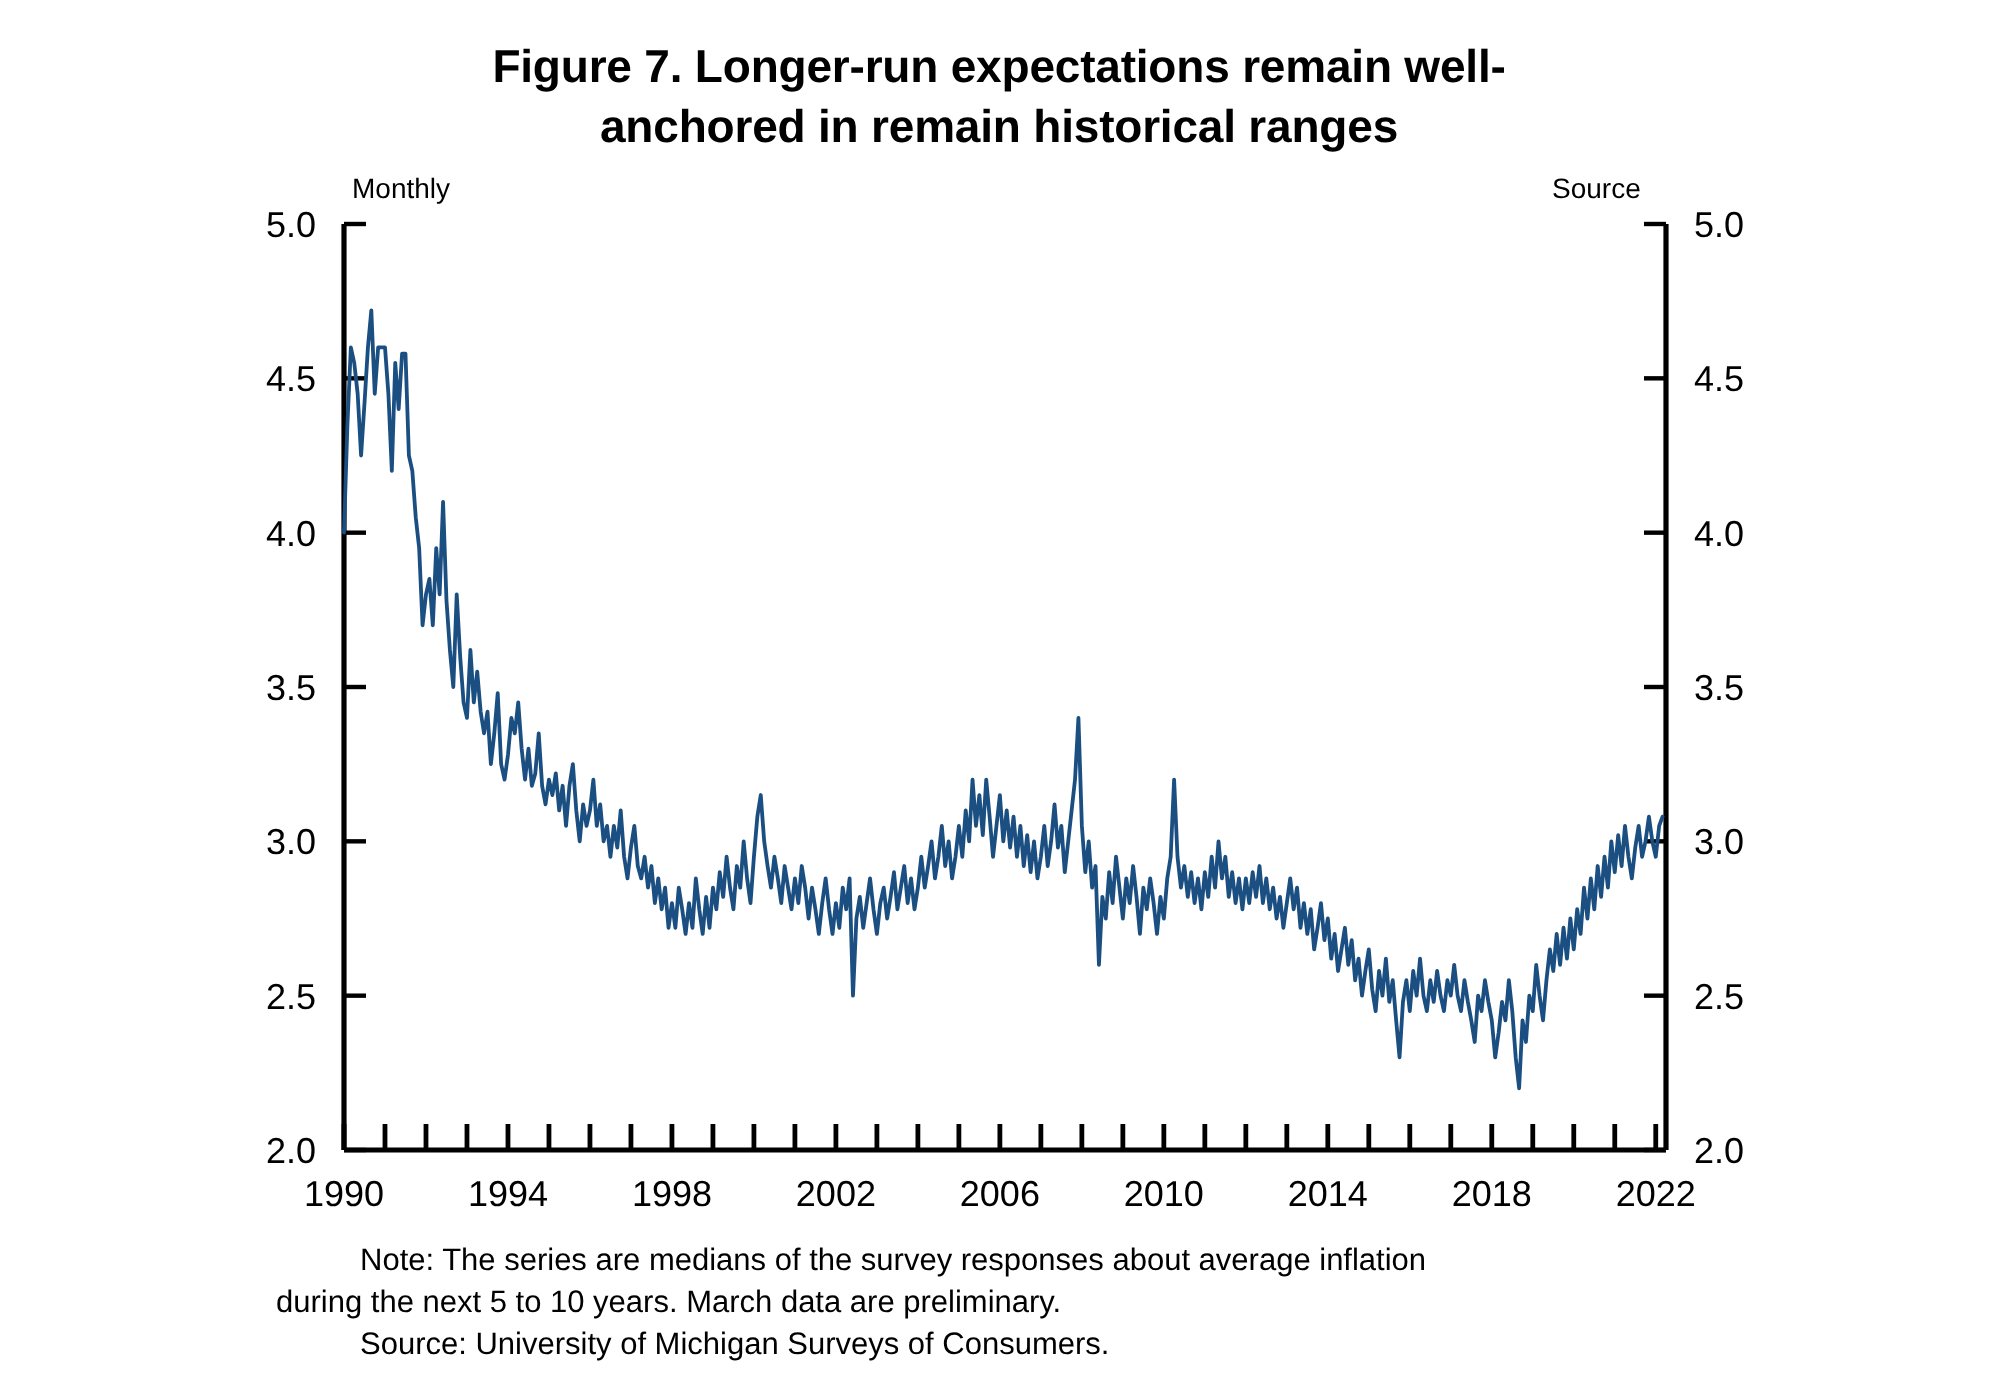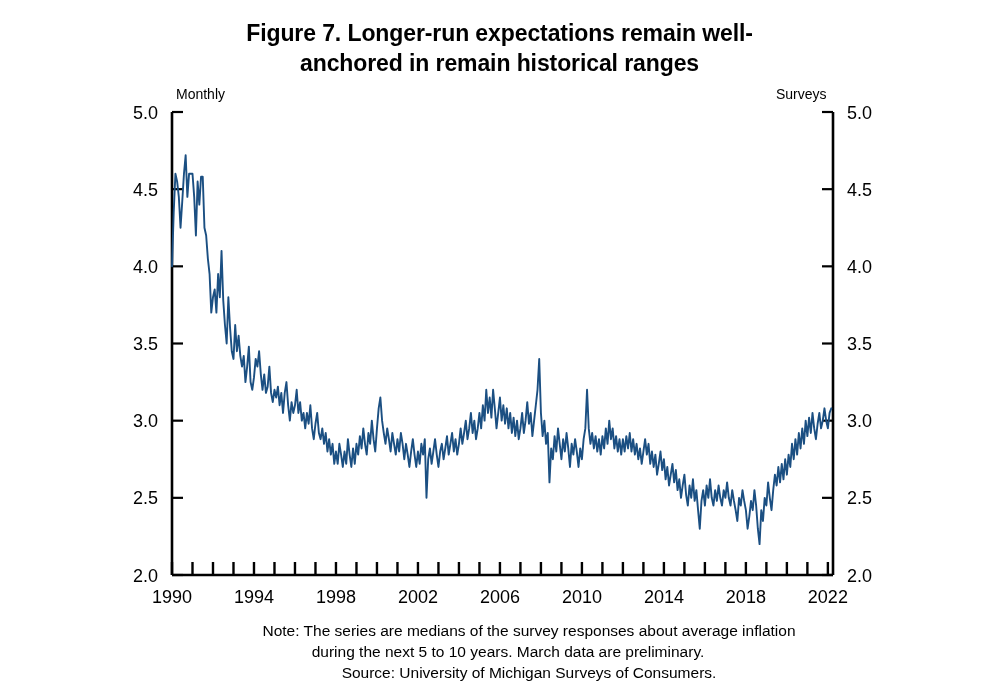--- a/index.html
+++ b/index.html
@@ -48,37 +48,36 @@
   }
   svg { display: block; }
 
   .note-block {
     position: absolute;
     left: 138px;
     top: 620px;
     width: 740px;
     font-size: 15.5px;
     line-height: 21px;
-    text-align: center;
   }
   .note-line { display: block; white-space: pre; }
   .note-indent { padding-left: 42px; }
 </style>
 </head>
 <body>
 
 <div id="figure">
 
   <div class="title">
     <span class="title-line">Figure 7. Longer-run expectations remain well-</span>
     <span class="title-line">anchored in remain historical ranges</span>
   </div>
 
   <div class="unit-label" id="unit-left">Monthly</div>
-  <div class="unit-label" id="unit-right">Surveys</div>
+  <div class="unit-label" id="unit-right">Source</div>
 
   <div id="plot-wrap">
     <svg id="chart-svg" width="999" height="691">
         <path d="M 172 112 L 172 575" stroke="#000000" stroke-width="2.6" fill="none"></path>
         <path d="M 833 112 L 833 575" stroke="#000000" stroke-width="2.6" fill="none"></path>
         <path d="M 172 575 L 833 575" stroke="#000000" stroke-width="2.6" fill="none"></path>
         <path d="M 172 575 L 183 575" stroke="#000000" stroke-width="2.2"></path>
         <path d="M 833 575 L 822 575" stroke="#000000" stroke-width="2.2"></path>
         <text x="158" y="581.5" text-anchor="end" font-family="&quot;Liberation Sans&quot;, sans-serif" font-size="18" fill="#000000">2.0</text>
         <text x="847" y="581.5" text-anchor="start" font-family="&quot;Liberation Sans&quot;, sans-serif" font-size="18" fill="#000000">2.0</text>

